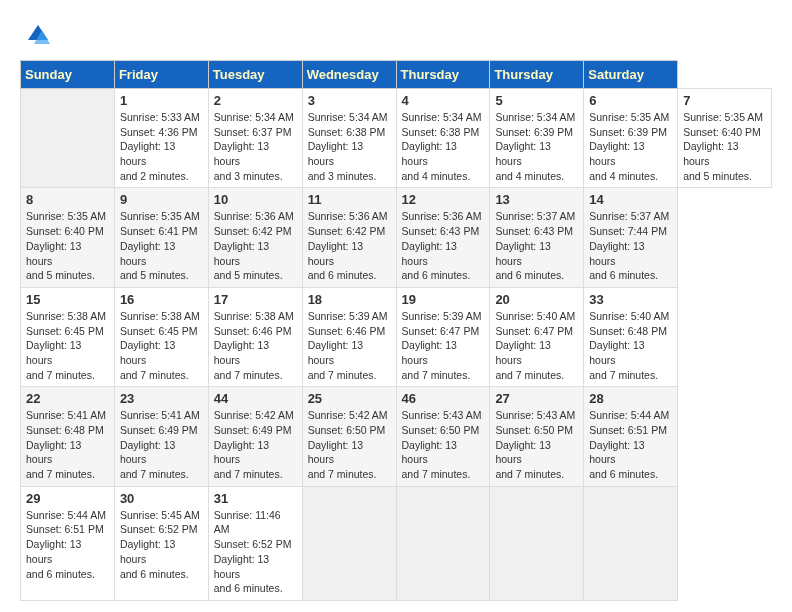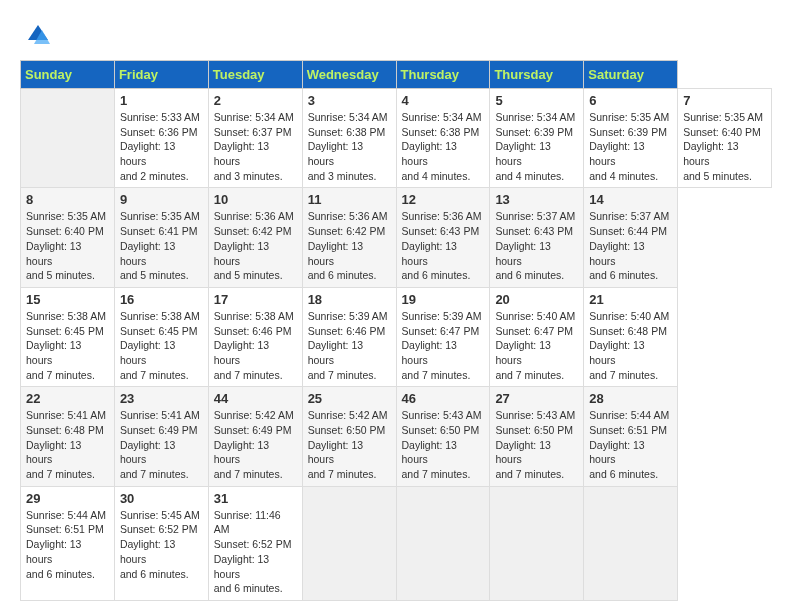--- a/index.html
+++ b/index.html
@@ -44,21 +44,21 @@
       font-size: 16px;
       color: #555;
     }
     table {
       width: 100%;
       border-collapse: collapse;
       table-layout: fixed;
     }
     th {
       background-color: #1565c0;
-      color: #bef264;
+      color: #fef9c3;
       padding: 6px 4px;
       font-size: 13px;
       font-weight: bold;
       text-align: left;
       border: 1px solid #ccc;
     }
     td {
       vertical-align: top;
       padding: 4px 5px;
       font-size: 10.5px;
@@ -108,21 +108,21 @@
         <th>Thursday</th>
         <th>Thursday</th>
         <th>Saturday</th>
       </tr>
   </thead>
   <tbody id="calendar-body">
       <tr>
         <td class="cell-empty"></td>
         <td>
           <span class="day-num">1</span>
-          <div class="day-info"><span>Sunrise: 5:33 AM</span><br><span>Sunset: 6:36 PM</span><br><span>Daylight: 13 hours</span><br><span>and 2 minutes.</span><br></div>
+          <div class="day-info"><span>Sunrise: 5:33 AM</span><br><span>Sunset: 4:36 PM</span><br><span>Daylight: 13 hours</span><br><span>and 2 minutes.</span><br></div>
         </td>
         <td>
           <span class="day-num">2</span>
           <div class="day-info"><span>Sunrise: 5:34 AM</span><br><span>Sunset: 6:37 PM</span><br><span>Daylight: 13 hours</span><br><span>and 3 minutes.</span><br></div>
         </td>
         <td>
           <span class="day-num">3</span>
           <div class="day-info"><span>Sunrise: 5:34 AM</span><br><span>Sunset: 6:38 PM</span><br><span>Daylight: 13 hours</span><br><span>and 3 minutes.</span><br></div>
         </td>
         <td>
@@ -162,21 +162,21 @@
         <td>
           <span class="day-num">12</span>
           <div class="day-info"><span>Sunrise: 5:36 AM</span><br><span>Sunset: 6:43 PM</span><br><span>Daylight: 13 hours</span><br><span>and 6 minutes.</span><br></div>
         </td>
         <td>
           <span class="day-num">13</span>
           <div class="day-info"><span>Sunrise: 5:37 AM</span><br><span>Sunset: 6:43 PM</span><br><span>Daylight: 13 hours</span><br><span>and 6 minutes.</span><br></div>
         </td>
         <td>
           <span class="day-num">14</span>
-          <div class="day-info"><span>Sunrise: 5:37 AM</span><br><span>Sunset: 6:44 PM</span><br><span>Daylight: 13 hours</span><br><span>and 6 minutes.</span><br></div>
+          <div class="day-info"><span>Sunrise: 5:37 AM</span><br><span>Sunset: 7:44 PM</span><br><span>Daylight: 13 hours</span><br><span>and 6 minutes.</span><br></div>
         </td>
       </tr>
       <tr>
         <td>
           <span class="day-num">15</span>
           <div class="day-info"><span>Sunrise: 5:38 AM</span><br><span>Sunset: 6:45 PM</span><br><span>Daylight: 13 hours</span><br><span>and 7 minutes.</span><br></div>
         </td>
         <td>
           <span class="day-num">16</span>
           <div class="day-info"><span>Sunrise: 5:38 AM</span><br><span>Sunset: 6:45 PM</span><br><span>Daylight: 13 hours</span><br><span>and 7 minutes.</span><br></div>
@@ -191,21 +191,21 @@
         </td>
         <td>
           <span class="day-num">19</span>
           <div class="day-info"><span>Sunrise: 5:39 AM</span><br><span>Sunset: 6:47 PM</span><br><span>Daylight: 13 hours</span><br><span>and 7 minutes.</span><br></div>
         </td>
         <td>
           <span class="day-num">20</span>
           <div class="day-info"><span>Sunrise: 5:40 AM</span><br><span>Sunset: 6:47 PM</span><br><span>Daylight: 13 hours</span><br><span>and 7 minutes.</span><br></div>
         </td>
         <td>
-          <span class="day-num">21</span>
+          <span class="day-num">33</span>
           <div class="day-info"><span>Sunrise: 5:40 AM</span><br><span>Sunset: 6:48 PM</span><br><span>Daylight: 13 hours</span><br><span>and 7 minutes.</span><br></div>
         </td>
       </tr>
       <tr>
         <td>
           <span class="day-num">22</span>
           <div class="day-info"><span>Sunrise: 5:41 AM</span><br><span>Sunset: 6:48 PM</span><br><span>Daylight: 13 hours</span><br><span>and 7 minutes.</span><br></div>
         </td>
         <td>
           <span class="day-num">23</span>

